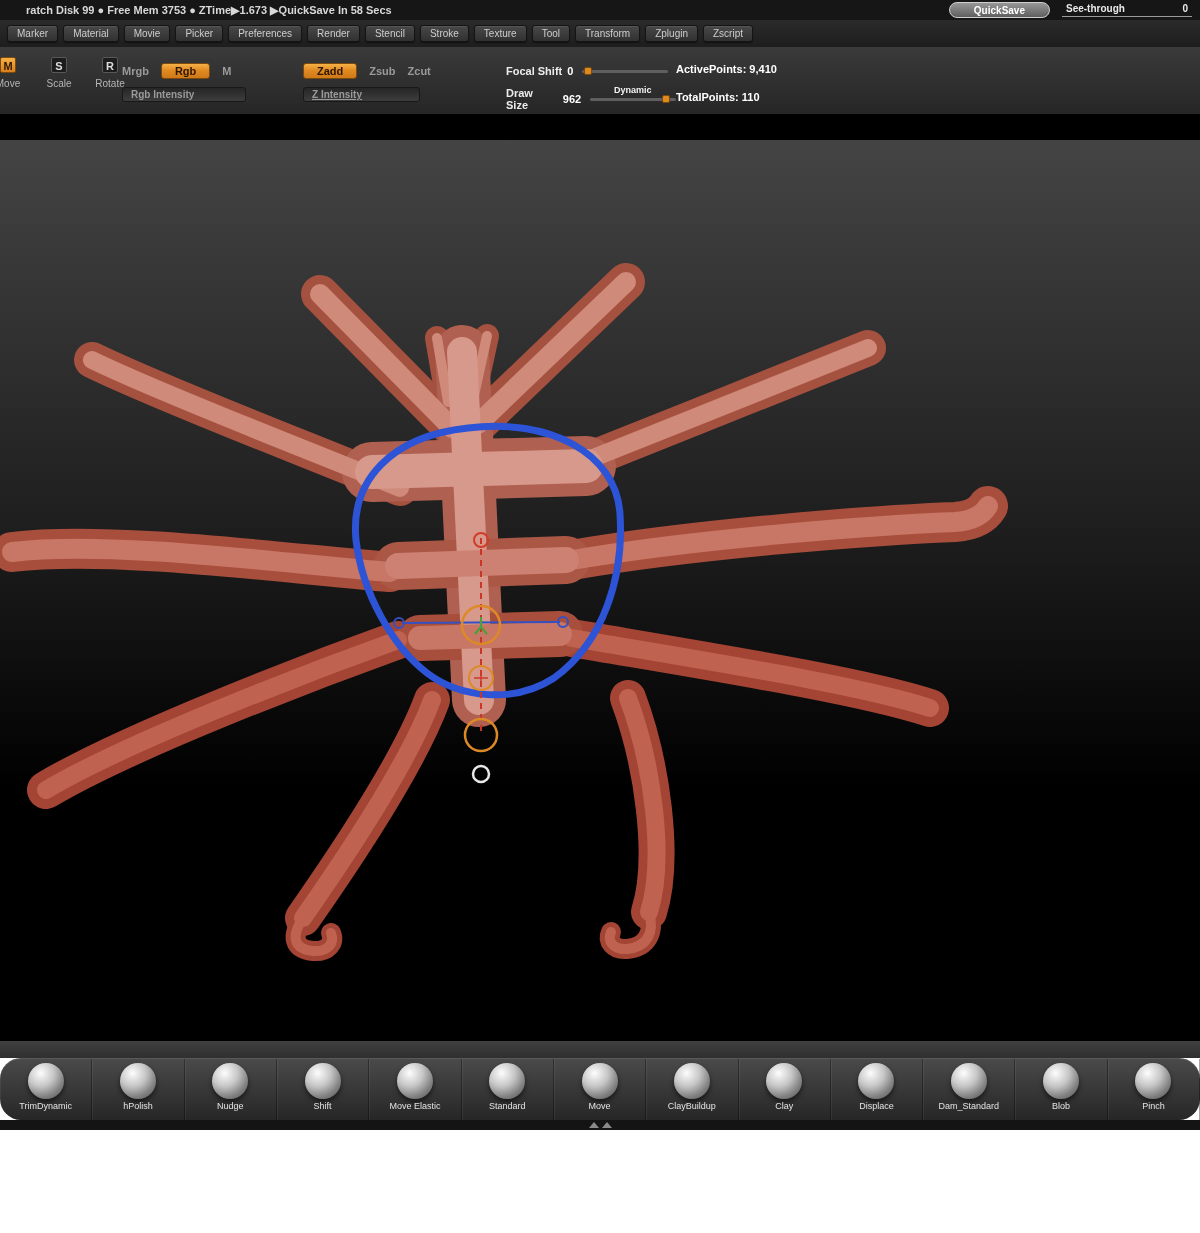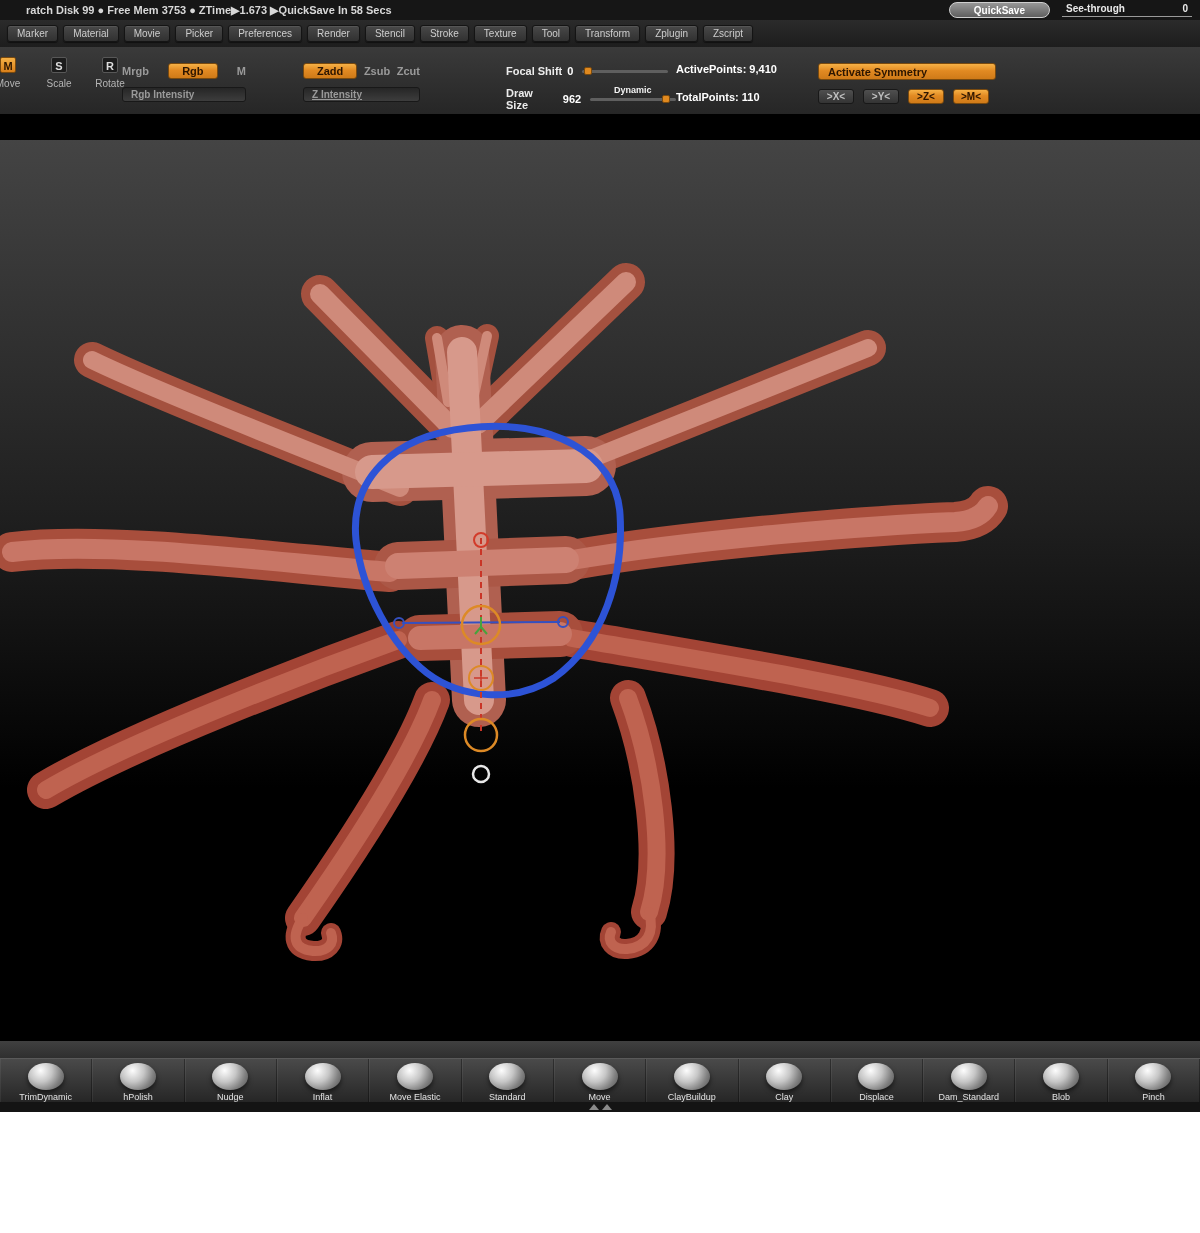--- a/index.html
+++ b/index.html
@@ -20,21 +20,21 @@
   
   .toolbar { height:68px; background:linear-gradient(#3a3a3a,#262626); position:relative; overflow:hidden; border-bottom:1px solid #000; }
   .gyro { position:absolute; left:-14px; top:10px; display:flex; gap:7px; }
   .gyro-btn { width:44px; display:flex; flex-direction:column; align-items:center; cursor:pointer; }
   .gyro-icon { width:16px; height:16px; border-radius:2px; font-size:11px; font-weight:bold; text-align:center; line-height:16px; }
   .gyro-icon.orange { background:linear-gradient(#f5b045,#d97f1a); color:#2d1600; border:1px solid #7a4a0e; }
   .gyro-icon.dark { background:#1c1c1c; color:#dddddd; border:1px solid #585858; }
   .gyro-label { font-size:10px; color:#b5b5b5; margin-top:5px; }
 
   .grp { position:absolute; top:16px; }
-  .row { display:flex; align-items:center; gap:4px; height:16px;justify-content:space-between; }
+  .row { display:flex; align-items:center; gap:12px; height:16px; }
   .flat-btn { color:#9a9a9a; font-size:11px; font-weight:bold; cursor:pointer; }
   .orange-btn { background:linear-gradient(#f6b146,#e28a22 45%,#cf7a18); border:1px solid #7a4a0e; border-radius:3px; color:#2d1600; font-size:11px; font-weight:bold; padding:0 13px; height:16px; line-height:15px; cursor:pointer; }
   .slider-track { margin-top:8px; height:15px; background:linear-gradient(#262626,#3d3d3d); border:1px solid #181818; border-radius:3px; color:#9a9a9a; font-size:10px; font-weight:bold; padding:0 8px; line-height:13px; cursor:pointer; }
   .grp-paint { left:122px; }  .grp-paint .slider-track { width:124px; }
   .grp-sculpt { left:303px; } .grp-sculpt .slider-track { width:117px;text-decoration:underline; }
 
   .grp-ctrl { left:490px; width:186px; }
   .srow { display:flex; align-items:center; height:16px;margin-left:16px; }
   .srow.second { margin-top:12px; }
   .s-lbl { color:#ececec; font-size:11px; font-weight:bold; }
@@ -54,21 +54,21 @@
   .axis-btn.gray { background:linear-gradient(#4f4f4f,#343434); color:#c0c0c0; border:1px solid #181818; }
   .axis-btn.orange { background:linear-gradient(#f6b146,#e28a22 45%,#cf7a18); color:#2d1600; border:1px solid #7a4a0e; }
 
   
   .black-strip { height:25px; background:#000000; }
   .canvas { height:900px; position:relative; background:#000; }
   .canvas svg { display:block; }
   .gray-strip { height:18px; background:linear-gradient(#404040,#2f2f2f); border-top:1px solid #000; }
 
   
-  .tray { height:44px; background:linear-gradient(#4a4a4a,#262626); display:flex; border-top:1px solid #5a5a5a; }
+  .tray { height:62px; background:linear-gradient(#4a4a4a,#262626); display:flex; border-top:1px solid #5a5a5a;border-radius:21px; }
   .brush-item { flex:1; display:flex; flex-direction:column; align-items:center; border-right:1px solid rgba(0,0,0,.35); box-shadow:inset 1px 0 0 rgba(255,255,255,.06); cursor:pointer; }
   .ball { width:36px; height:36px; border-radius:50%; margin:4px auto 2px; background:radial-gradient(circle at 35% 28%, #fdfdfd, #c6c6c6 38%, #828282 68%, #4c4c4c 100%); box-shadow:0 3px 5px rgba(0,0,0,.55); }
   .brush-label { text-align:center; font-size:9px; color:#e2e2e2; white-space:nowrap; }
 
   .tray-footer { height:10px; background:#141414; display:flex; justify-content:center; align-items:center; gap:3px; }
   .tri { width:0; height:0; border-left:5px solid transparent; border-right:5px solid transparent; border-bottom:6px solid #8a8a8a; }
 
   .white-fill { height:103px; background:#ffffff; }
 </style>
 </head>
@@ -158,29 +158,20 @@
             <span class="s-handle" style="left:72px"></span>
           </div>
       </div>
     </div>
 
     <div class="grp grp-points">
       <div class="pts-line">ActivePoints: 9,410</div>
       <div class="pts-line second">TotalPoints: 110</div>
     </div>
 
-    <div class="grp grp-sym">
-      <span class="orange-btn sym-activate">Activate Symmetry</span>
-      <div class="axis-row">
-        <span class="axis-btn gray">&gt;X&lt;</span>
-        <span class="axis-btn gray">&gt;Y&lt;</span>
-        <span class="axis-btn orange">&gt;Z&lt;</span>
-        <span class="axis-btn orange">&gt;M&lt;</span>
-      </div>
-    </div>
   </div>
 
   <div class="black-strip"></div>
 
   <div class="canvas">
     <svg width="1200" height="900" viewBox="0 0 1200 900" xmlns="http://www.w3.org/2000/svg">
       <defs>
         <linearGradient id="bg" x1="0" y1="0" x2="0" y2="1">
           <stop offset="0" stop-color="#444444"></stop>
           <stop offset="0.42" stop-color="#1f1f1f"></stop>
@@ -279,21 +270,21 @@
     <div class="brush-item">
       <div class="ball"></div>
       <div class="brush-label">hPolish</div>
     </div>
     <div class="brush-item">
       <div class="ball"></div>
       <div class="brush-label">Nudge</div>
     </div>
     <div class="brush-item">
       <div class="ball"></div>
-      <div class="brush-label">Inflat</div>
+      <div class="brush-label">Shift</div>
     </div>
     <div class="brush-item">
       <div class="ball"></div>
       <div class="brush-label">Move Elastic</div>
     </div>
     <div class="brush-item">
       <div class="ball"></div>
       <div class="brush-label">Standard</div>
     </div>
     <div class="brush-item">

